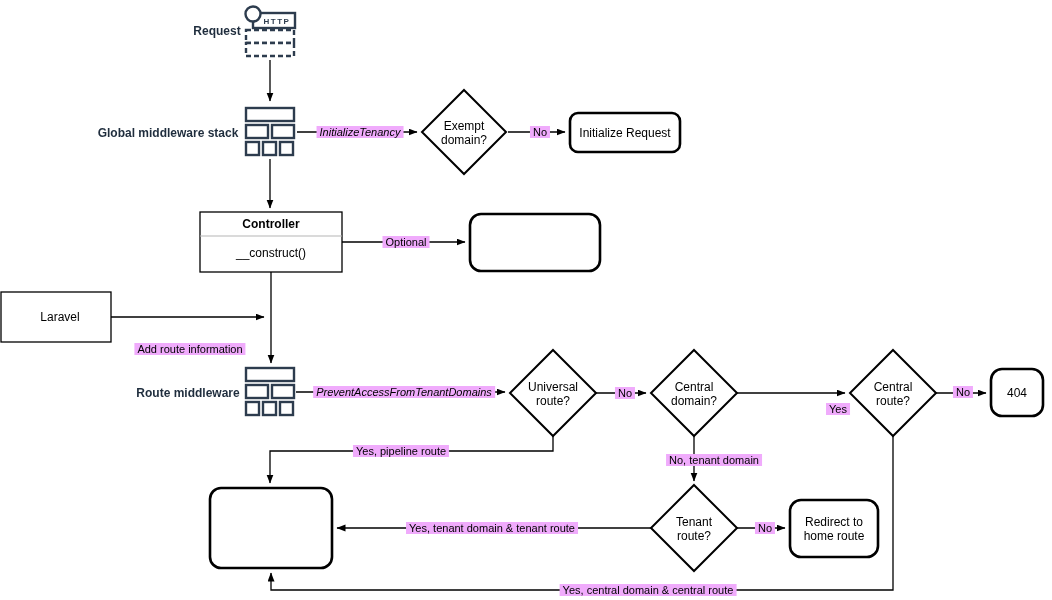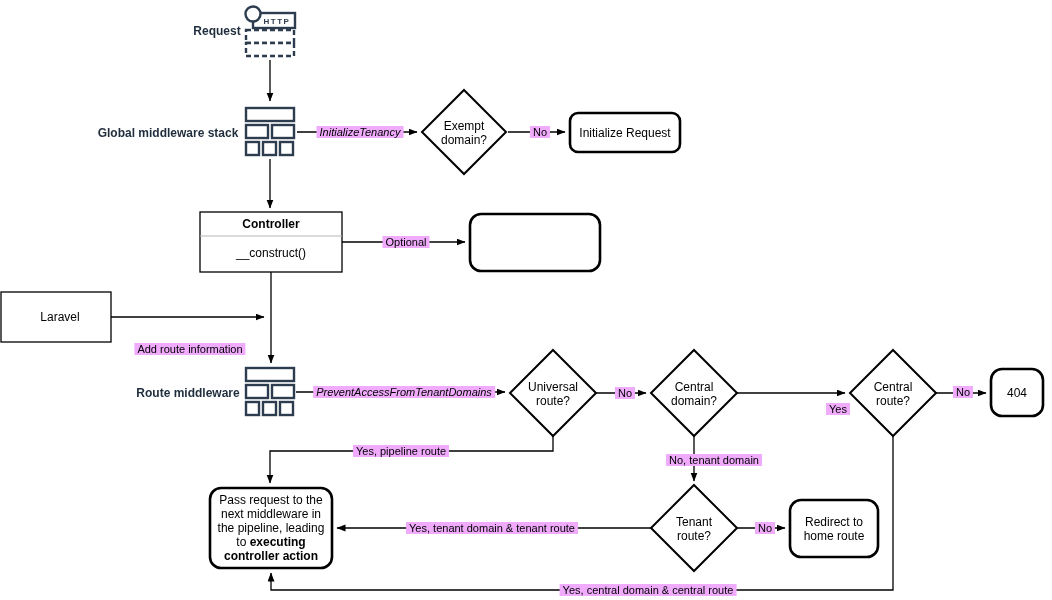--- a/index.html
+++ b/index.html
@@ -122,21 +122,20 @@
   <div class="lbl node-lbl" style="left:625px;top:133px;">Initialize Request</div>
   <div class="lbl node-lbl bold" style="left:271px;top:224px;">Controller</div>
   <div class="lbl node-lbl" style="left:271px;top:253px;">__construct()</div>
   <div class="lbl node-lbl" style="left:60px;top:317px;">Laravel</div>
   <div class="lbl node-lbl wrap" style="left:553px;top:394px;width:66px;">Universal route?</div>
   <div class="lbl node-lbl wrap" style="left:694px;top:394px;width:60px;">Central domain?</div>
   <div class="lbl node-lbl wrap" style="left:893px;top:394px;width:56px;text-align:center;">Central route?</div>
   <div class="lbl node-lbl" style="left:1017px;top:393px;">404</div>
   <div class="lbl node-lbl wrap" style="left:694px;top:529px;width:50px;">Tenant route?</div>
   <div class="lbl node-lbl wrap" style="left:834px;top:529px;width:74px;">Redirect to home route</div>
-  <div class="lbl node-lbl wrap" style="left:271px;top:528px;width:116px;"><span>Pass request to the next middleware in the pipeline, leading to </span><span class="bold">executing controller action</span></div>
 
   <div class="lbl edge-lbl italic" style="left:360px;top:132px;">InitializeTenancy</div>
   <div class="lbl edge-lbl" style="left:540px;top:132px;">No</div>
   <div class="lbl edge-lbl" style="left:406px;top:242px;">Optional</div>
   <div class="lbl edge-lbl" style="left:190px;top:317px;margin-top:32px;">Add route information</div>
   <div class="lbl edge-lbl italic" style="left:404px;top:392px;">PreventAccessFromTenantDomains</div>
   <div class="lbl edge-lbl" style="left:625px;top:393px;">No</div>
   <div class="lbl edge-lbl" style="left:838px;top:392px;margin-top:17px;">Yes</div>
   <div class="lbl edge-lbl" style="left:963px;top:392px;">No</div>
   <div class="lbl edge-lbl" style="left:401px;top:451px;">Yes, pipeline route</div>

